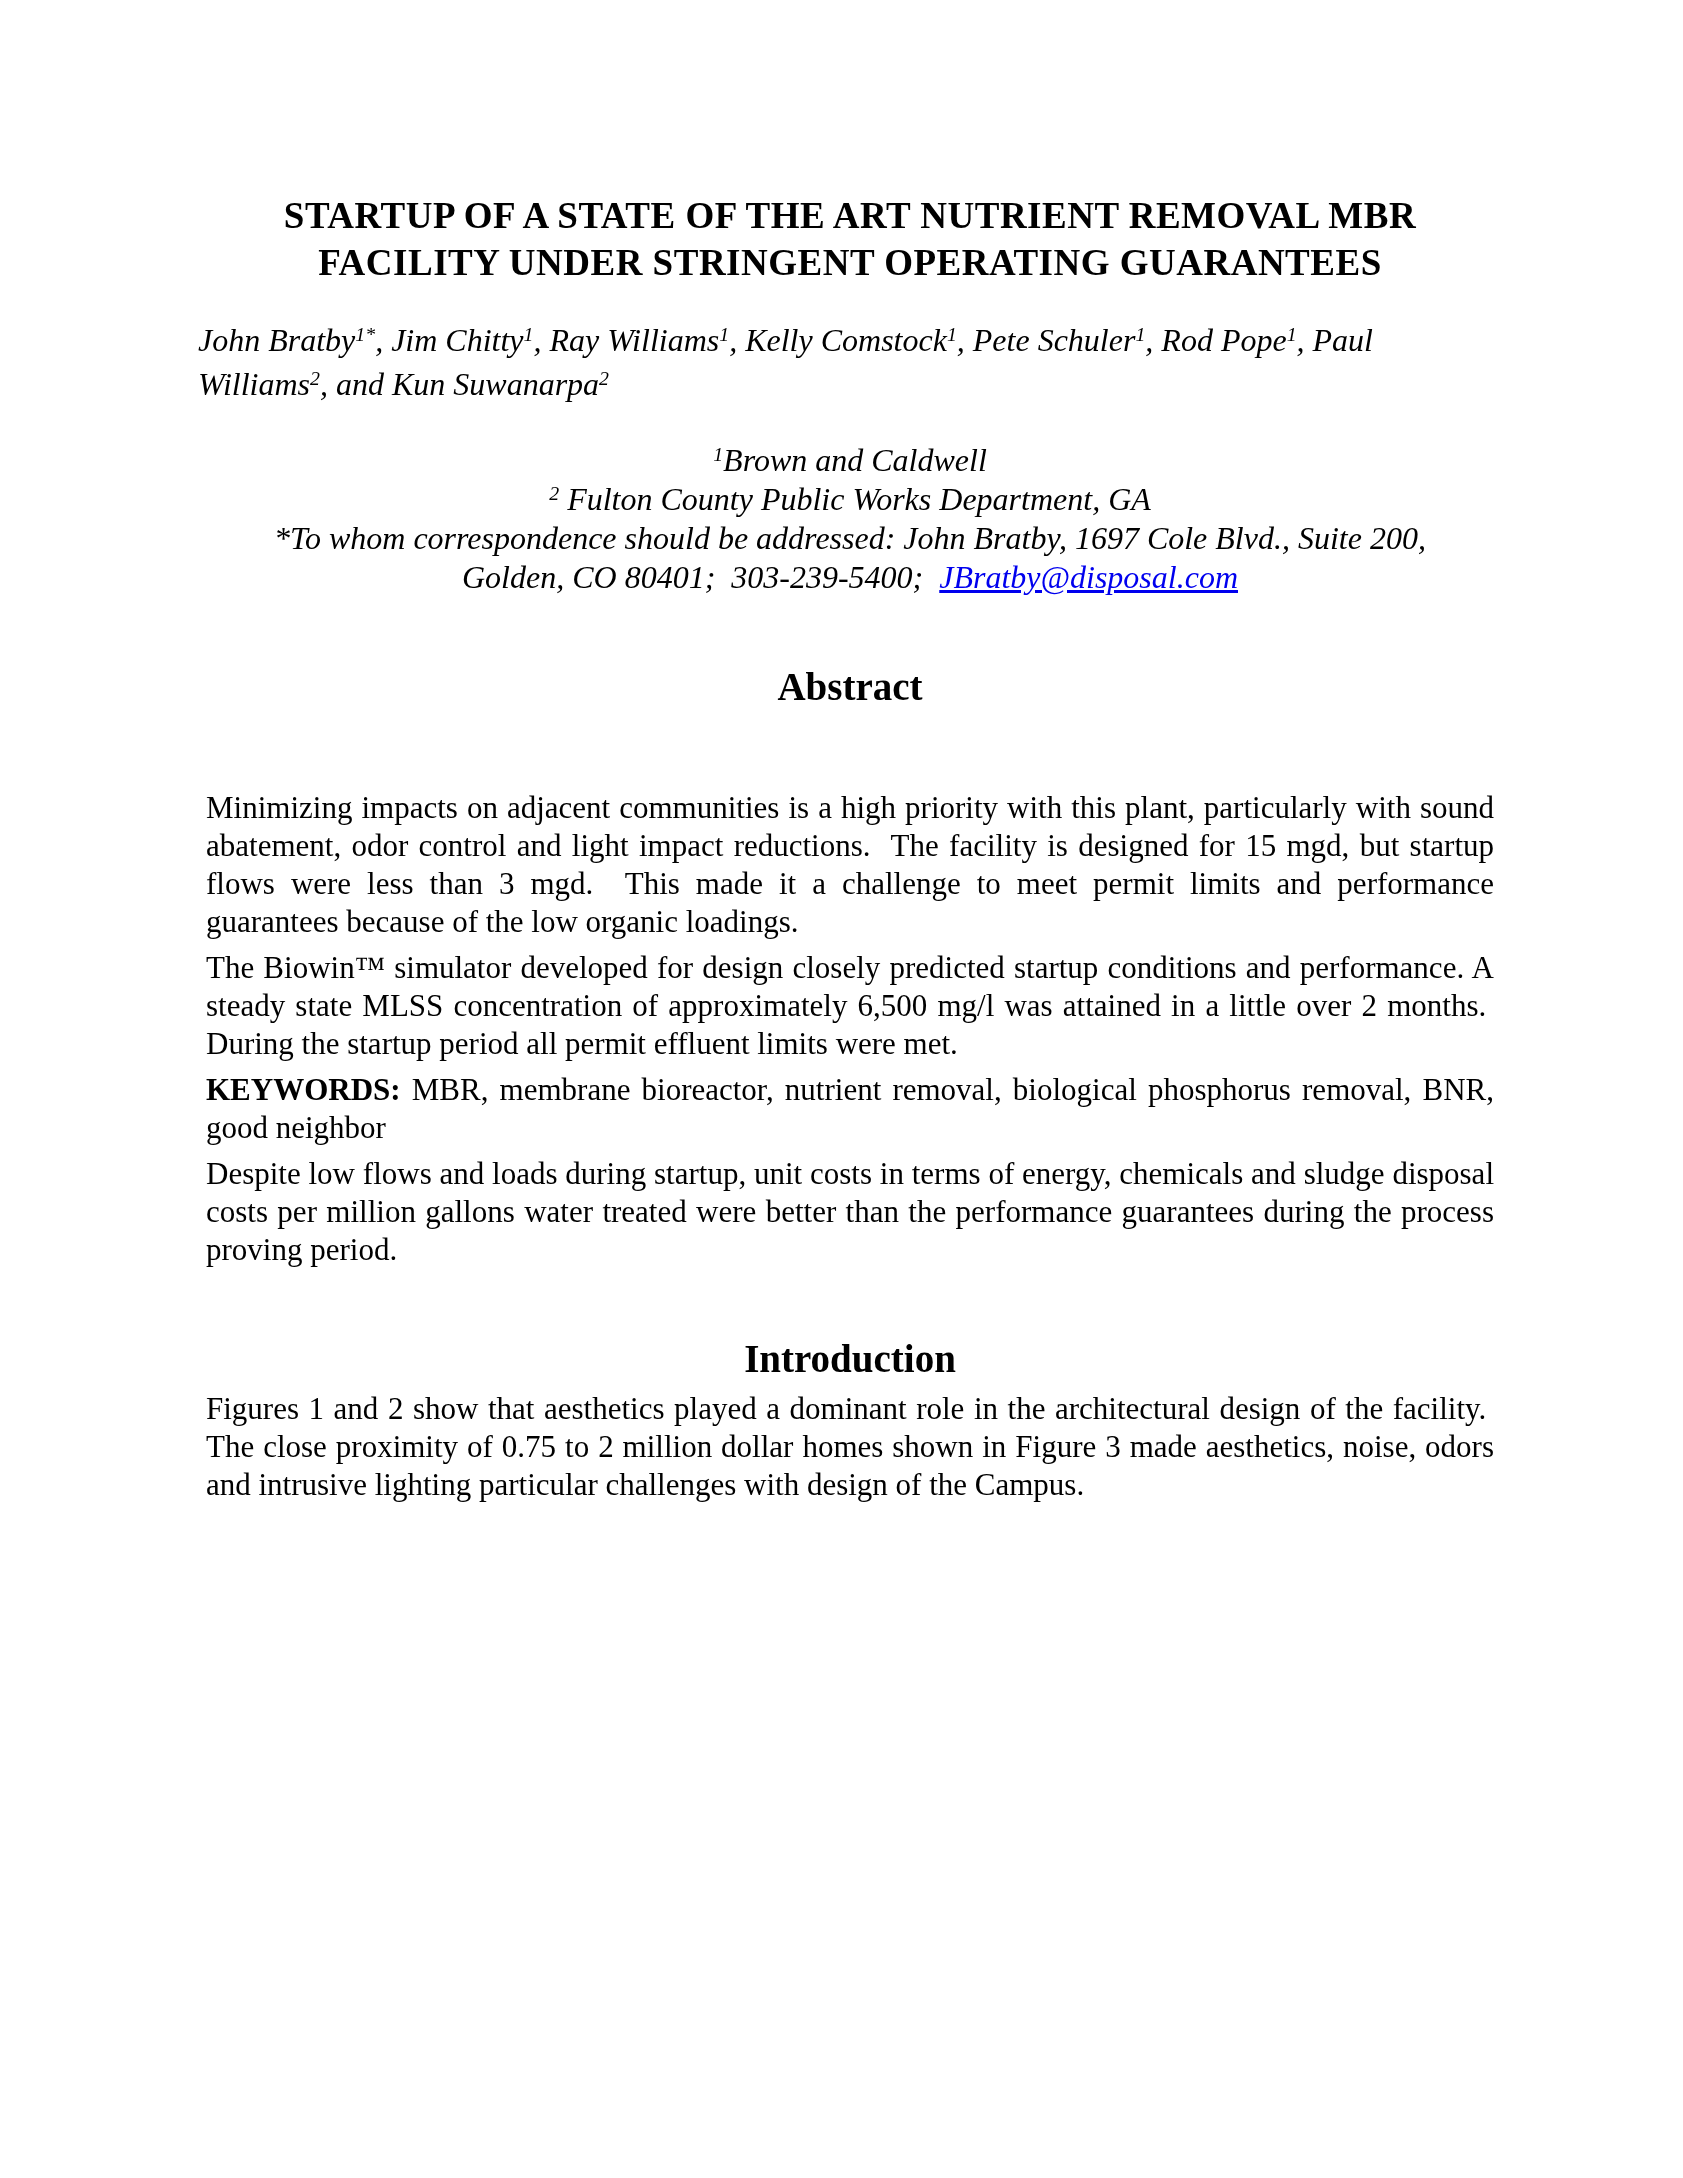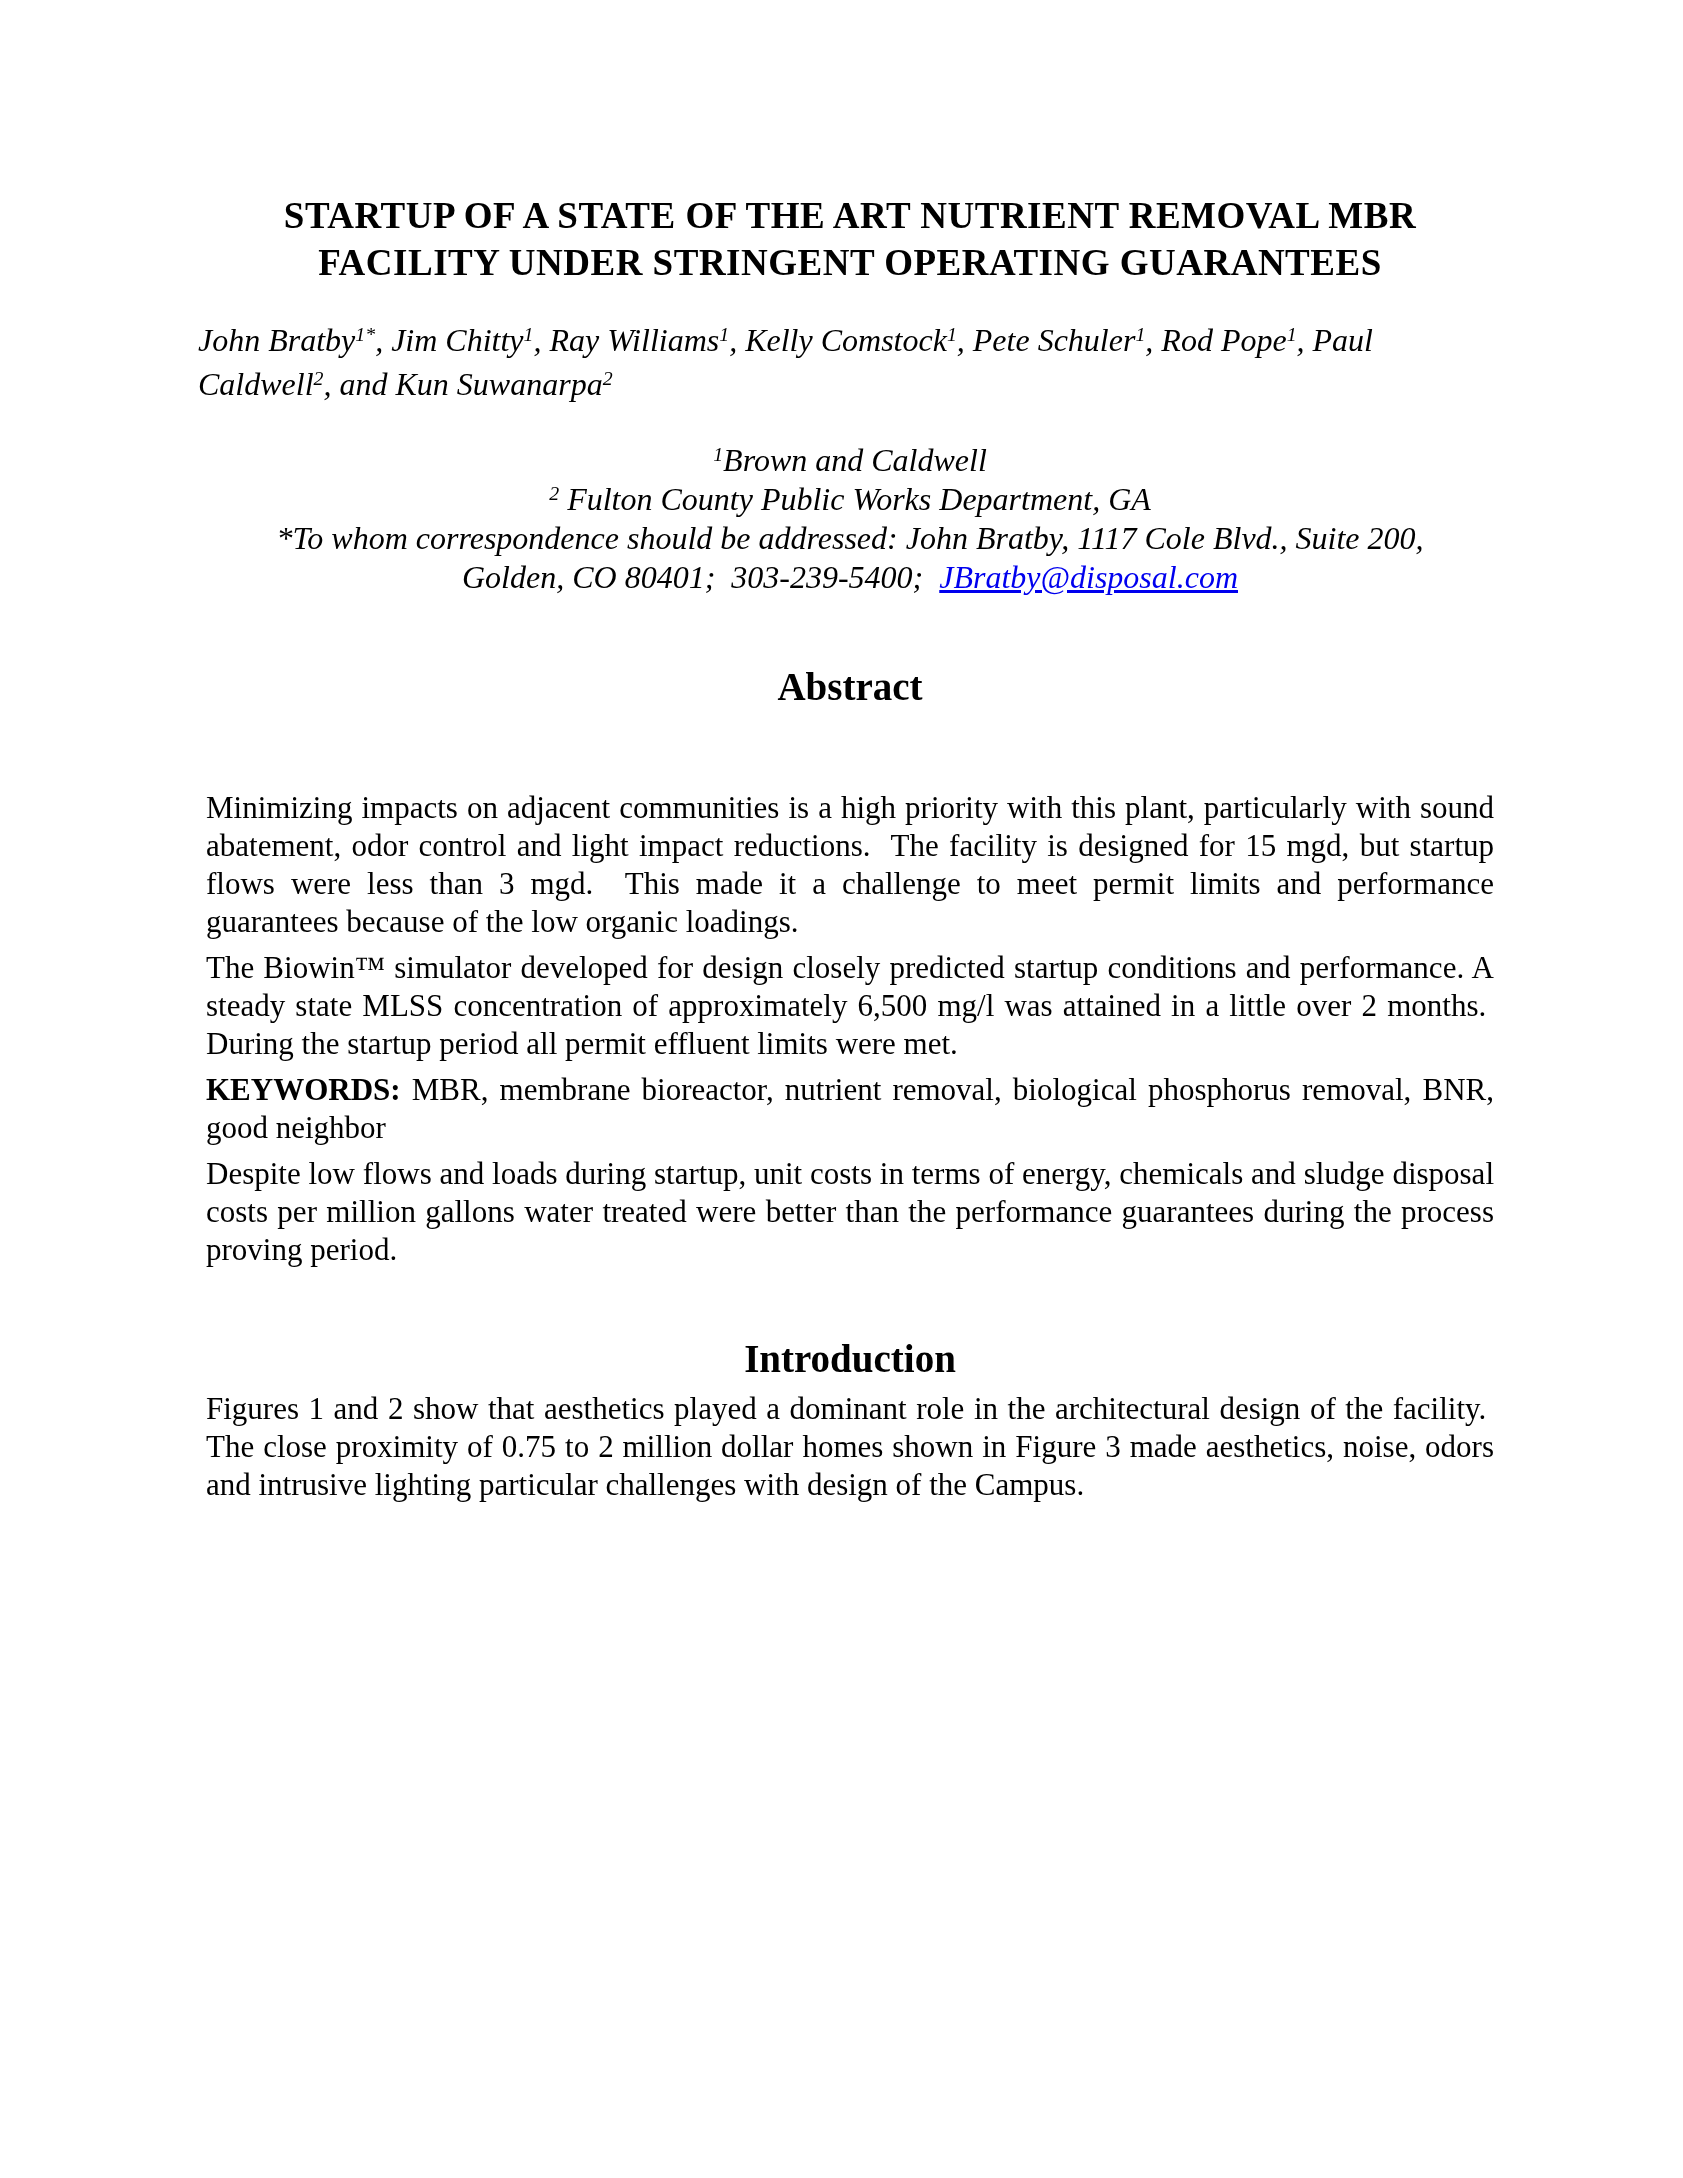--- a/index.html
+++ b/index.html
@@ -75,27 +75,27 @@
 </head>
 <body>
 
 <div class="page">
   <div class="content">
 
     <h1 class="title"><span>STARTUP OF A STATE OF THE ART NUTRIENT REMOVAL MBR</span><br><span>FACILITY UNDER STRINGENT OPERATING GUARANTEES</span></h1>
 
     <div class="authors">
       <div><span>John Bratby</span><sup>1*</sup><span>, Jim Chitty</span><sup>1</sup><span>, Ray Williams</span><sup>1</sup><span>, Kelly Comstock</span><sup>1</sup><span>, Pete Schuler</span><sup>1</sup><span>, Rod Pope</span><sup>1</sup><span>, Paul</span></div>
-      <div><span>Caldwell</span><sup>2</sup><span>, and Kun Suwanarpa</span><sup>2</sup></div>
+      <div><span>Williams</span><sup>2</sup><span>, and Kun Suwanarpa</span><sup>2</sup></div>
     </div>
 
     <div class="affiliations">
       <div><sup>1</sup><span>Brown and Caldwell</span></div>
       <div><sup>2</sup><span> Fulton County Public Works Department, GA</span></div>
-      <div><span>*To whom correspondence should be addressed: John Bratby, 1117 Cole Blvd., Suite 200,</span></div>
+      <div><span>*To whom correspondence should be addressed: John Bratby, 1697 Cole Blvd., Suite 200,</span></div>
       <div><span>Golden, CO 80401;&nbsp; 303-239-5400;&nbsp; </span><a class="link" style="color: rgb(0, 0, 238);">JBratby@disposal.com</a></div>
     </div>
 
     <h2 class="section-heading h-abstract">Abstract</h2>
 
     <p class="body p-first">Minimizing impacts on adjacent communities is a high priority with this plant, particularly with sound abatement, odor control and light impact reductions.&nbsp; The facility is designed for 15 mgd, but startup flows were less than 3 mgd.&nbsp; This made it a challenge to meet permit limits and performance guarantees because of the low organic loadings.</p>
     <p class="body p-gap-lg">The Biowin™ simulator developed for design closely predicted startup conditions and performance. A steady state MLSS concentration of approximately 6,500 mg/l was attained in a little over 2 months.&nbsp; During the startup period all permit effluent limits were met.</p>
     <p class="body p-gap"><span class="b">KEYWORDS:</span><span> MBR, membrane bioreactor, nutrient removal, biological phosphorus removal, BNR, good neighbor</span></p>
 
     <p class="body p-gap">Despite low flows and loads during startup, unit costs in terms of energy, chemicals and sludge disposal costs per million gallons water treated were better than the performance guarantees during the process proving period.</p>

